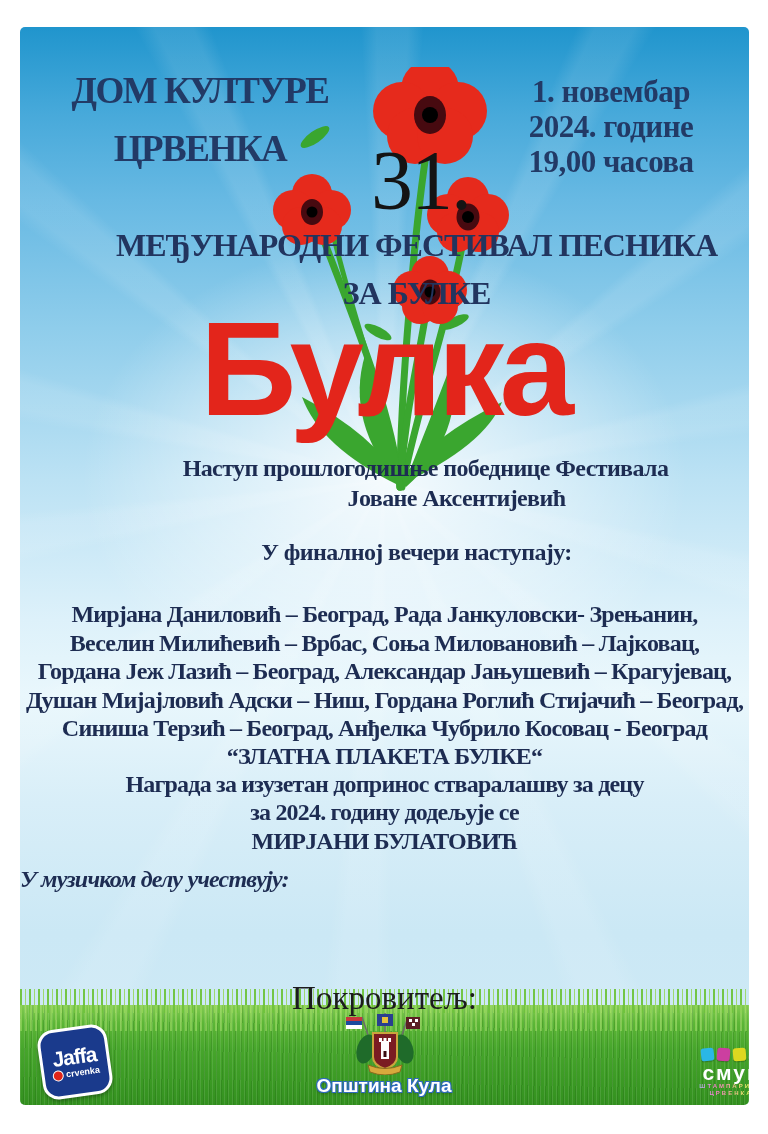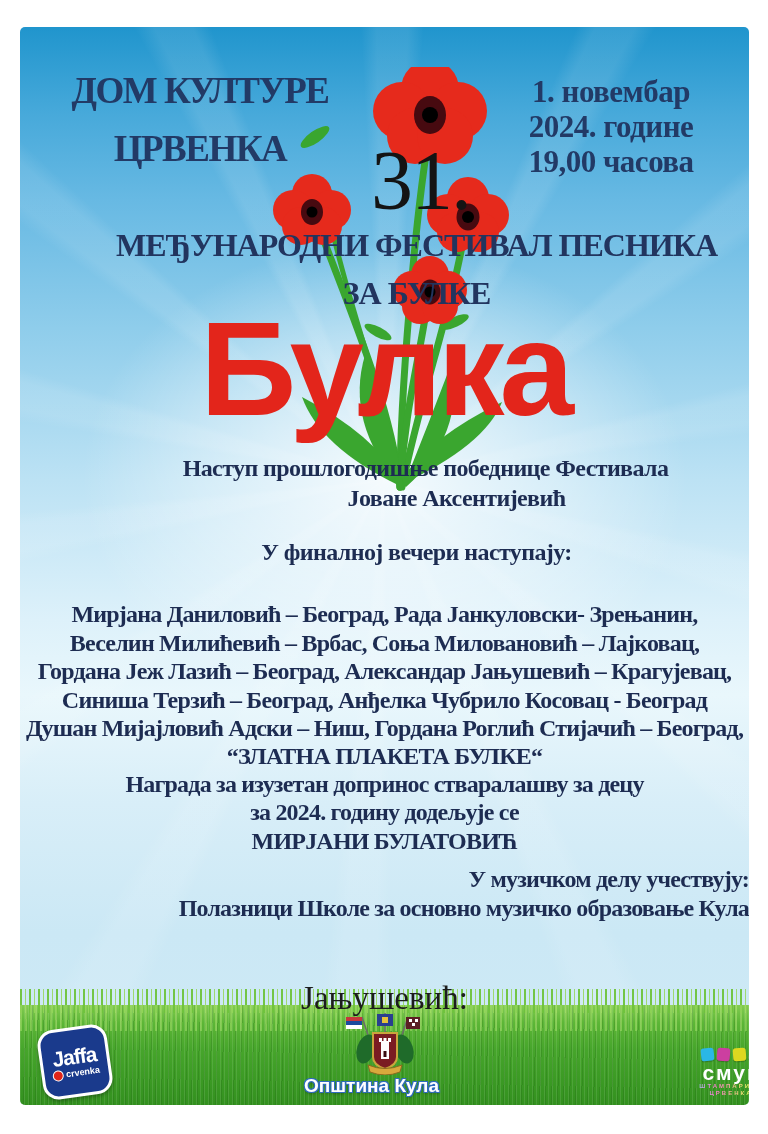--- a/index.html
+++ b/index.html
@@ -44,21 +44,21 @@
     font-family:"Liberation Sans", sans-serif;font-weight:bold;
     font-size:134px;line-height:140px;letter-spacing:-5px;color:#e3251b;
   }
   .opening1{top:428px;font-size:24px;padding-left:9px;}
   .opening2{top:458px;font-size:24px;padding-left:40px;}
   .finale-h{top:512px;font-size:24px;}
   .finalists{position:absolute;top:541px;width:100%;text-align:center;z-index:3;margin-top:32px;}
   .finalists div{font-weight:bold;font-size:24px;color:#1d2c52;letter-spacing:-0.8px;line-height:28.5px;}
   .award-box{position:absolute;top:700px;width:100%;text-align:center;z-index:3;margin-top:15px;}
   .award-box div{font-weight:bold;font-size:24px;color:#1d2c52;letter-spacing:-0.8px;line-height:28.2px;}
-  .music-box{position:absolute;top:838px;width:100%;text-align:right;z-index:3;}
+  .music-box{position:absolute;top:838px;width:100%;text-align:left;z-index:3;font-style:italic;}
   .music-box div{font-weight:bold;font-size:24px;color:#1d2c52;letter-spacing:-0.8px;line-height:28.5px;}
   .sponsor-h{position:absolute;top:953px;width:100%;text-align:center;z-index:4;
      font-size:33px;font-weight:normal;color:#1c1c1c;letter-spacing:0;}
   
   .grass{
     position:absolute;left:0;top:978px;width:100%;height:100px;z-index:2;
     background:
       repeating-linear-gradient(90deg, rgba(255,255,255,0.10) 0 1px, rgba(0,0,0,0) 1px 4px),
       repeating-linear-gradient(92deg, rgba(20,80,10,0.18) 0 1px, rgba(0,0,0,0) 1px 6px),
       linear-gradient(180deg,#83cc52 0%, #5cb636 18%, #46a52b 45%, #3b9a24 75%, #33901f 100%);
@@ -83,21 +83,21 @@
     transform:rotate(-8deg);box-shadow:0 2px 4px rgba(0,0,0,0.3);
     display:flex;flex-direction:column;align-items:center;justify-content:center;
     font-family:"Liberation Sans", sans-serif;
   }
   .jaffa-name{color:#ffffff;font-weight:bold;font-size:21px;line-height:22px;letter-spacing:-1px;}
   .jaffa-sub{display:flex;align-items:center;gap:2px;color:#ffffff;font-weight:bold;font-size:9px;}
   .jaffa-dot{width:9px;height:9px;border-radius:50%;background:#e02418;border:1px solid #ffffff;}
   
   .kula{position:absolute;left:322px;top:986px;z-index:5;}
   .kula-caption{
-    position:absolute;left:284px;top:1048px;width:160px;text-align:left;z-index:5;
+    position:absolute;left:284px;top:1048px;width:160px;text-align:center;z-index:5;
     font-family:"Liberation Sans", sans-serif;font-weight:bold;font-size:19px;color:#ffffff;
     text-shadow:-1px -1px 0 #2f6bbf,1px -1px 0 #2f6bbf,-1px 1px 0 #2f6bbf,1px 1px 0 #2f6bbf,0 2px 3px rgba(0,0,0,0.35);
   }
   
   .cmyk{position:absolute;left:646px;top:1021px;width:90px;text-align:center;z-index:5;
     font-family:"Liberation Sans", sans-serif;margin-left:20px;}
   .cmyk-cubes{display:flex;justify-content:center;gap:3px;margin-bottom:1px;}
   .cube{width:13px;height:13px;border-radius:3px;transform:rotate(-6deg);box-shadow:0 1px 1px rgba(0,0,0,0.25);}
   .cube-c{background:#2ab7e6;} .cube-m{background:#cc3fa0;transform:rotate(5deg);}
   .cube-y{background:#ddd820;transform:rotate(-4deg);} .cube-k{background:#9aa0a4;transform:rotate(6deg);}
@@ -187,37 +187,36 @@
   <div class="bulka">Булка</div>
 
   <div class="t opening1">Наступ прошлогодишње победнице Фестивала</div>
   <div class="t opening2">Јоване Аксентијевић</div>
 
   <div class="t finale-h">У финалној вечери наступају:</div>
   <div class="finalists">
     <div>Мирјана Даниловић – Београд, Рада Јанкуловски- Зрењанин,</div>
     <div>Веселин Милићевић – Врбас, Соња Миловановић – Лајковац,</div>
     <div>Гордана Јеж Лазић – Београд, Александар Јањушевић – Крагујевац,</div>
+    <div>Душан Мијајловић Адски – Ниш, Гордана Роглић Стијачић – Београд,</div>
     <div>Синиша Терзић – Београд, Анђелка Чубрило Косовац - Београд</div>
-    <div>Душан Мијајловић Адски – Ниш, Гордана Роглић Стијачић – Београд,</div>
   </div>
 
   <div class="award-box">
     <div>“ЗЛАТНА ПЛАКЕТА БУЛКЕ“</div>
     <div>Награда за изузетан допринос стваралашву за децу</div>
     <div>за 2024. годину додељује се</div>
     <div>МИРЈАНИ  БУЛАТОВИЋ</div>
   </div>
 
   <div class="music-box">
     <div>У музичком делу учествују:</div>
-    <div>Полазници Школе за основно музичко образовање Кула</div>
-  </div>
-
-  <div class="sponsor-h">Јањушевић:</div>
+  </div>
+
+  <div class="sponsor-h">Покровитељ:</div>
 
   <div class="grass"></div>
 
   <div class="jaffa">
     <div class="jaffa-name">Jaffa</div>
     <div class="jaffa-sub">
       <span class="jaffa-dot"></span>
       <span>crvenka</span>
     </div>
   </div>

